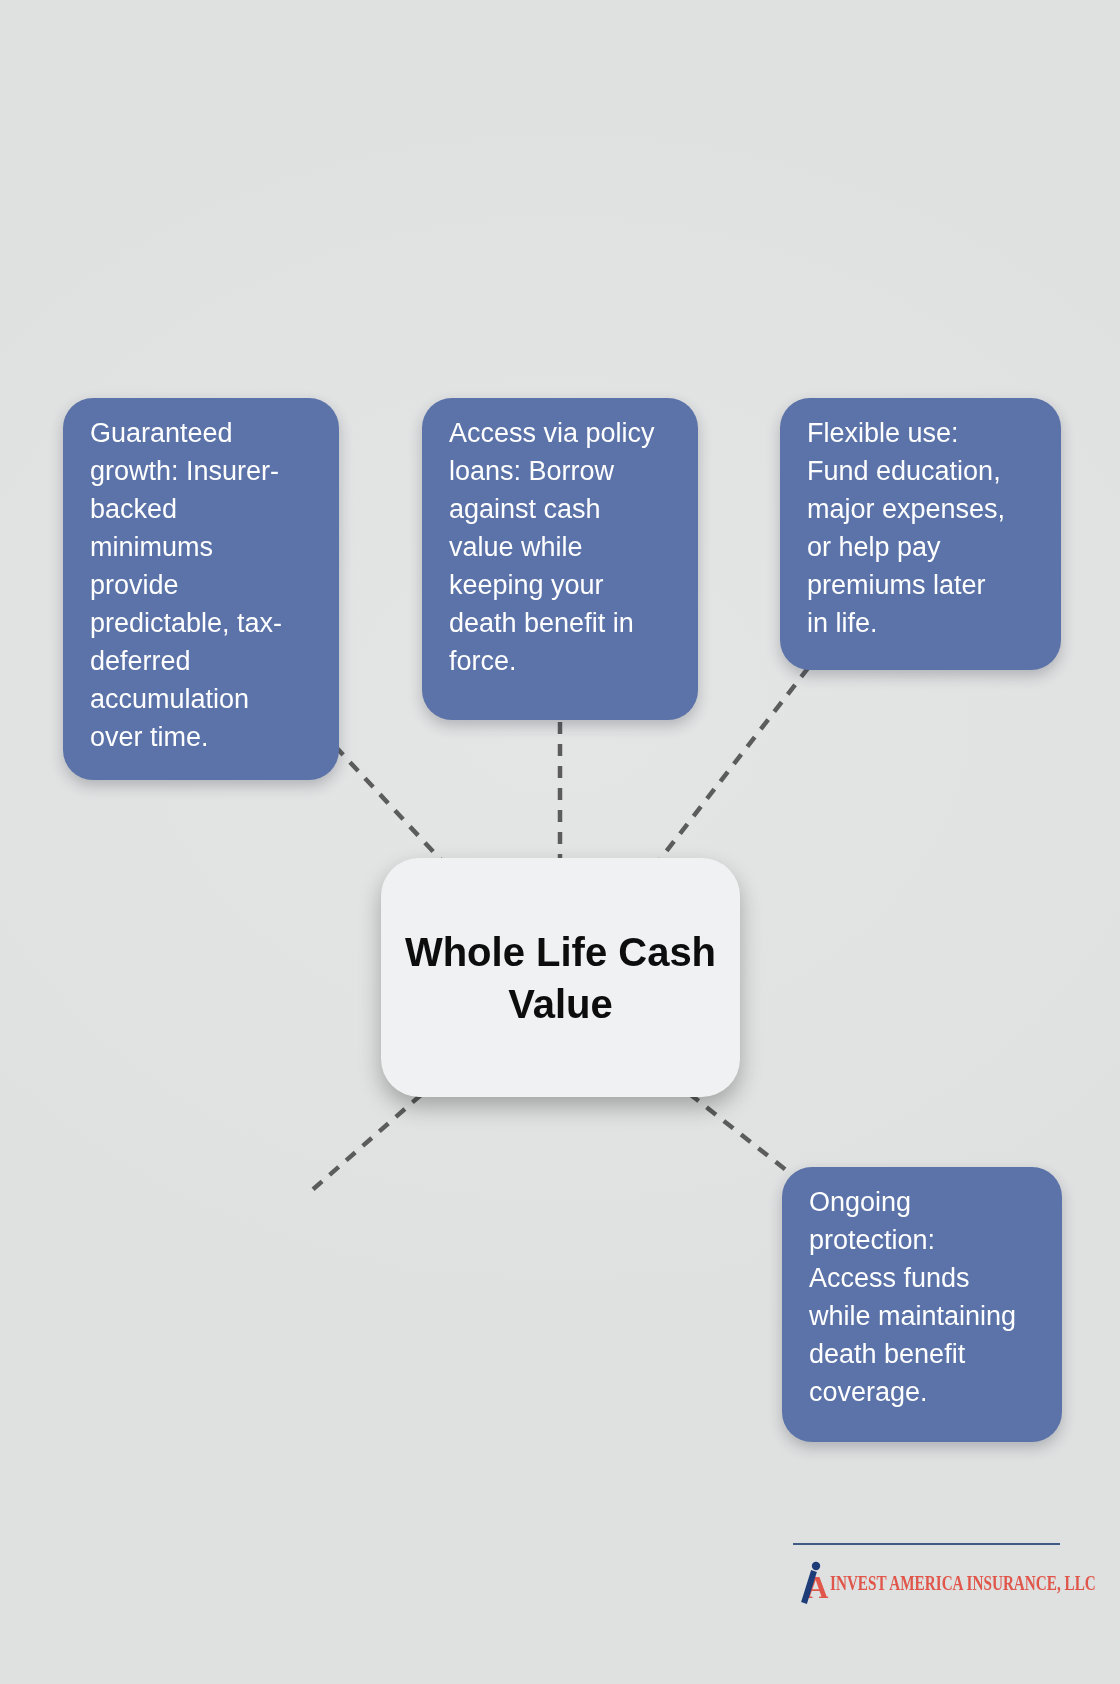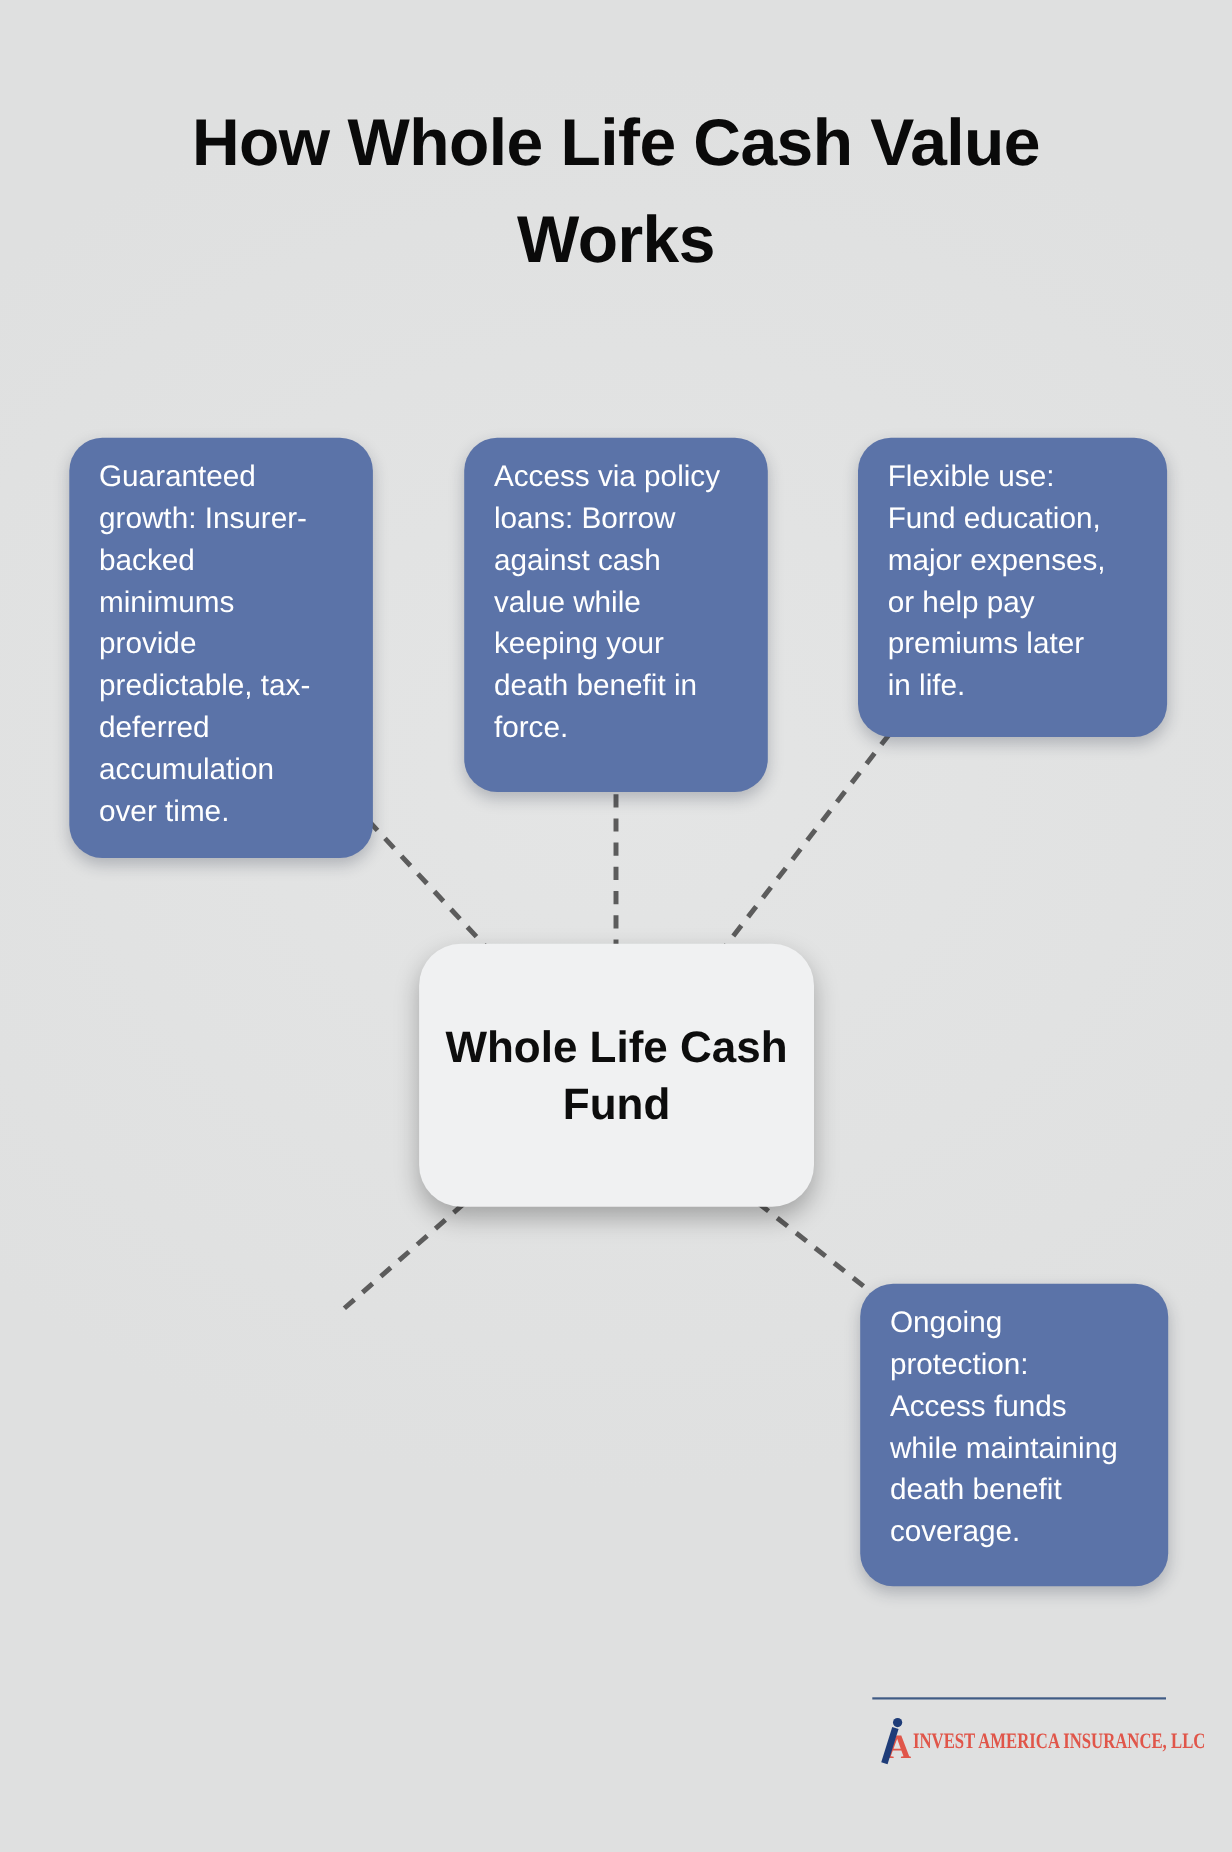--- a/index.html
+++ b/index.html
@@ -69,22 +69,20 @@
     white-space:nowrap;
     transform:scaleX(0.76);
     transform-origin:left center;
   }
 </style>
 </head>
 <body>
 
 <div class="canvas">
 
-  <div class="title">How Whole Life Cash Value
-Works</div>
 
   <svg class="connectors" viewBox="0 0 1120 1684" xmlns="http://www.w3.org/2000/svg">
     <line x1="320" y1="730" x2="455" y2="875"></line>
     <line x1="560" y1="700" x2="560" y2="875"></line>
     <line x1="822" y1="650" x2="648" y2="875"></line>
     <line x1="438" y1="1080" x2="310" y2="1192"></line>
     <line x1="672" y1="1080" x2="805" y2="1185"></line>
   </svg>
 
   <div class="node n-tl">Guaranteed
@@ -110,21 +108,21 @@
 death benefit in
 force.</div>
   <div class="node n-br">Ongoing
 protection:
 Access funds
 while maintaining
 death benefit
 coverage.</div>
 
   <div class="center-node">Whole Life Cash
-Fund</div>
+Value</div>
 
   <div class="divider"></div>
 
   <div class="logo">
     <svg class="logo-mark" viewBox="0 0 30 46" xmlns="http://www.w3.org/2000/svg">
       <text x="7" y="38" font-family="Liberation Serif, serif" font-weight="bold" font-size="31" fill="var(--logo-red,#e0564a)">A</text>
       <line x1="5" y1="43" x2="15" y2="11" stroke="var(--logo-navy,#1e3c78)" stroke-width="6"></line>
       <circle cx="17" cy="6" r="4.2" fill="var(--logo-navy,#1e3c78)"></circle>
     </svg>
     <div class="logo-text">INVEST AMERICA INSURANCE, LLC</div>

